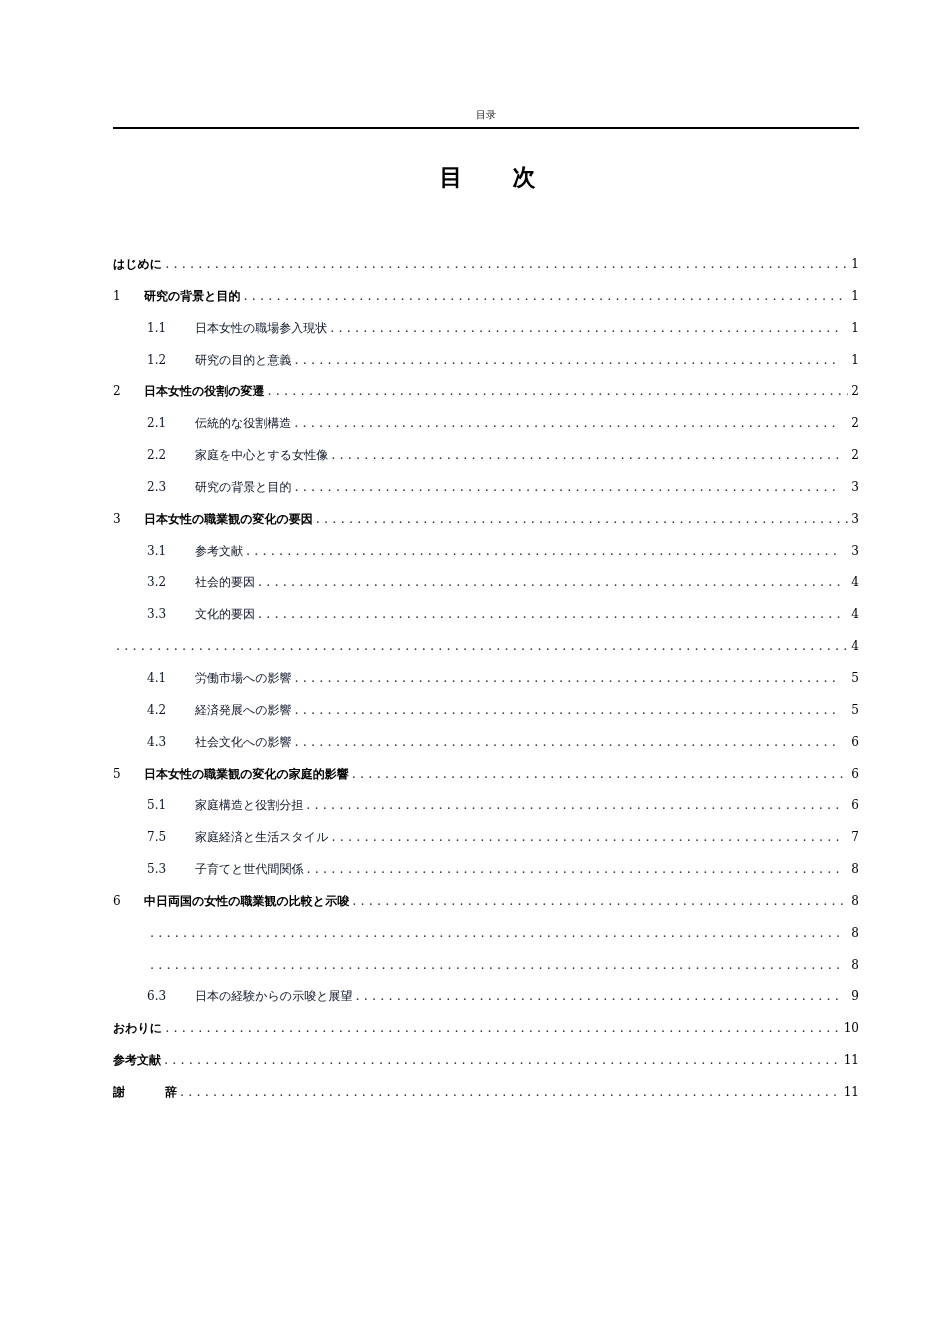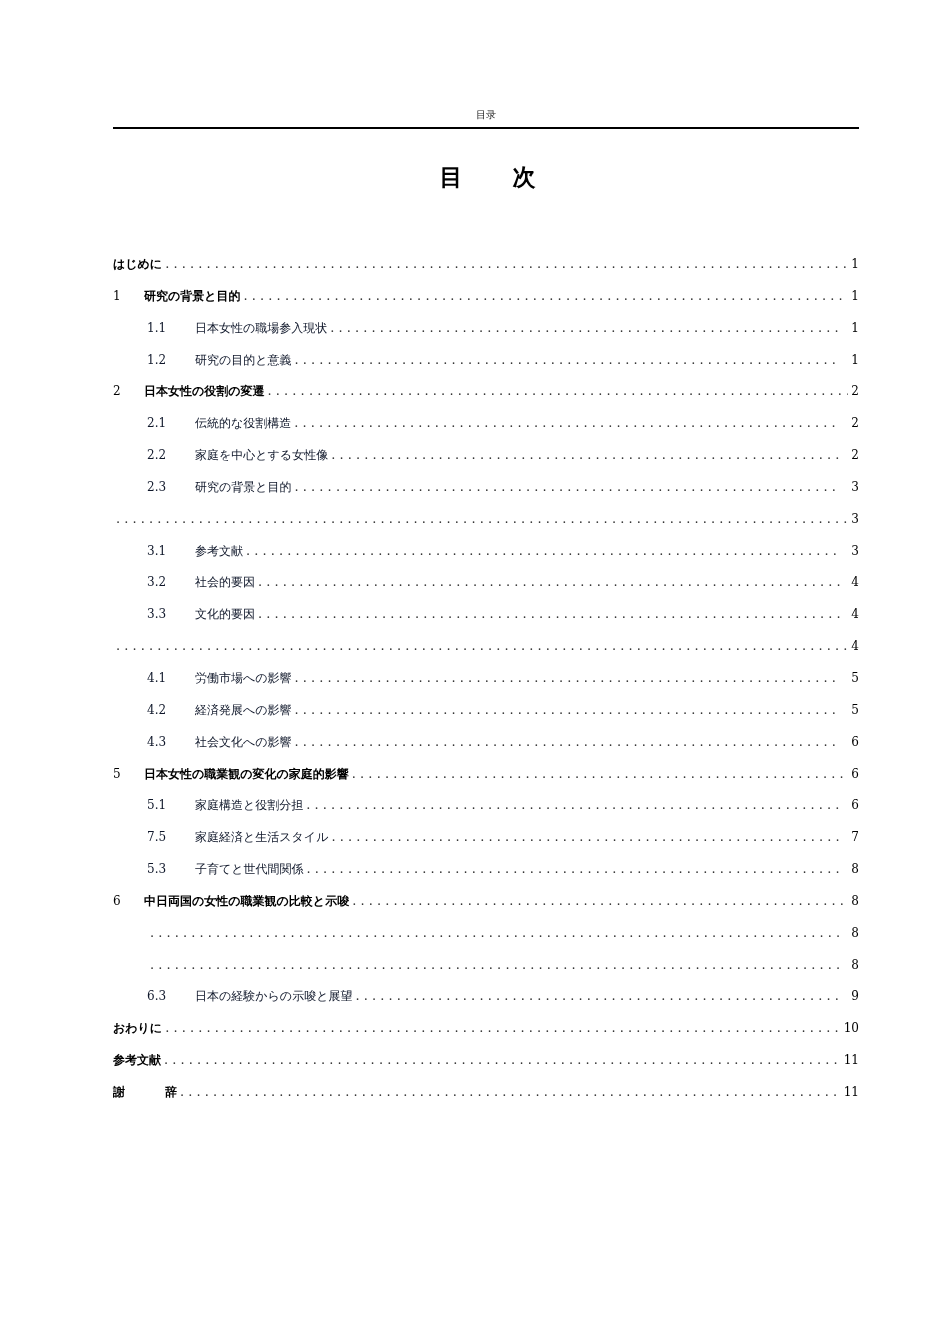--- a/index.html
+++ b/index.html
@@ -81,20 +81,21 @@
     <span class="leader"></span>
     <span class="page">2</span>
   </div>
   <div class="row l2">
     <span class="label"><span class="num">2.3</span><span>研究の背景と目的</span></span>
     <span class="leader"></span>
     <span class="page">3</span>
   </div>
 
   <div class="row l1">
+    <span class="label"><span class="num">3</span><span>日本女性の職業観の変化の要因</span></span>
     <span class="leader"></span>
     <span class="page">3</span>
   </div>
   <div class="row l2">
     <span class="label"><span class="num">3.1</span><span>参考文献</span></span>
     <span class="leader"></span>
     <span class="page">3</span>
   </div>
   <div class="row l2">
     <span class="label"><span class="num">3.2</span><span>社会的要因</span></span>

